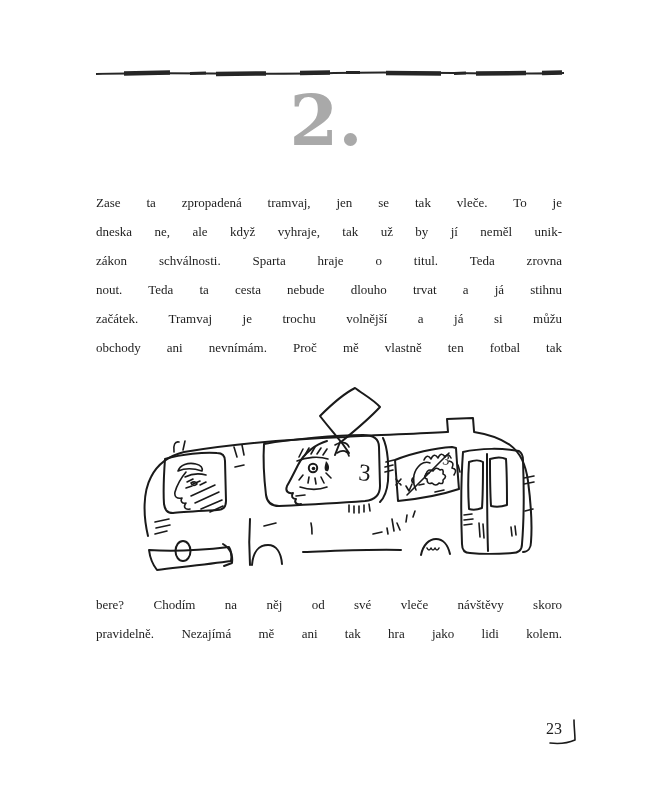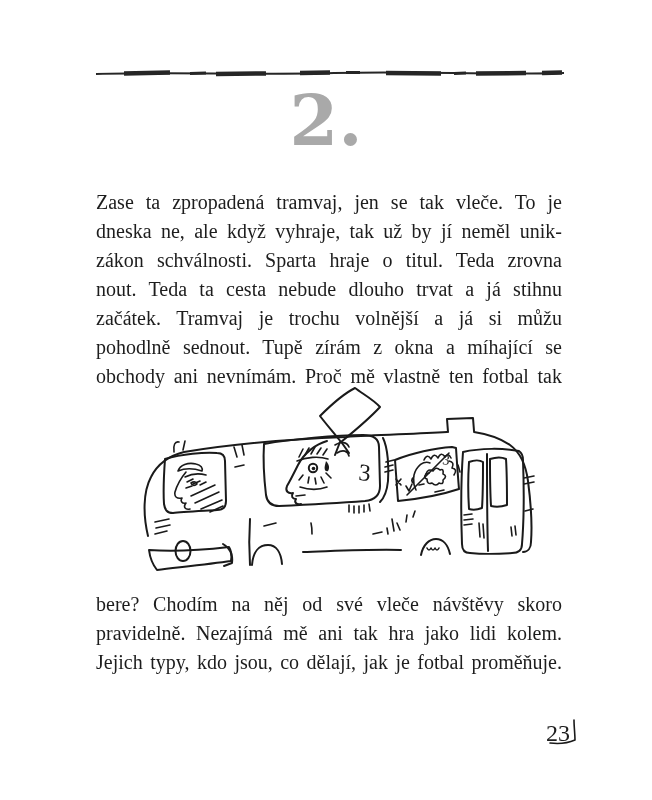--- a/index.html
+++ b/index.html
@@ -2,31 +2,31 @@
 <html><head>
 <meta charset="utf-8">
 <style>
   html,body{margin:0;padding:0;background:#ffffff;}
   .page{position:relative;width:652px;height:800px;background:#ffffff;overflow:hidden;
         font-family:"Liberation Serif","DejaVu Serif",serif;color:#1d1d1d;}
   .top-rule{position:absolute;left:94px;top:66px;}
   .chapter{position:absolute;top:86px;left:0;width:100%;text-align:center;
            font-size:70px;font-weight:bold;color:#a9a9a9;line-height:1;
            font-family:"DejaVu Serif","Liberation Serif",serif;}
-  .para{position:absolute;left:96px;width:466px;font-size:20px;line-height:29px;}
+  .para{position:absolute;left:96px;width:466px;font-size:13px;line-height:29px;}
   .para-top{top:188px;}
   .para-bottom{top:590px;}
   .tline{text-align:justify;text-align-last:justify;}
   .illustration{position:absolute;left:130px;top:382px;}
   .ink path, .ink ellipse, .ink circle{fill:none;stroke:#1a1a1a;stroke-width:2;
            stroke-linecap:round;stroke-linejoin:round;}
   .ink .thin{stroke-width:1.6;}
   .ink .fill{fill:#1a1a1a;stroke:none;}
   .ink text{fill:#1a1a1a;stroke:none;font-family:"Liberation Serif",serif;}
-  .pagenum{position:absolute;left:546px;top:719px;font-size:24px;line-height:1.2;color:#1d1d1d;text-align:right;}
+  .pagenum{position:absolute;left:546px;top:719px;font-size:16px;line-height:1.2;color:#1d1d1d;text-align:right;}
   .bracket{position:absolute;left:548px;top:714px;}
   .rule-ink path{fill:none;stroke:#262626;stroke-linecap:butt;}
 </style>
 </head>
 <body>
 
 <div class="page">
 
   <svg class="top-rule rule-ink" width="472" height="14" viewBox="0 0 472 14">
     <path d="M2,8 C80,6 160,9 240,7 C320,5 400,9 470,7" stroke-width="2"></path>
@@ -35,21 +35,20 @@
   </svg>
 
   <div class="chapter">2.</div>
 
   <div class="para para-top">
     <div class="tline">Zase ta zpropadená tramvaj, jen se tak vleče. To je</div>
     <div class="tline">dneska ne, ale když vyhraje, tak už by jí neměl unik-</div>
     <div class="tline">zákon schválnosti. Sparta hraje o titul. Teda zrovna</div>
     <div class="tline">nout. Teda ta cesta nebude dlouho trvat a já stihnu</div>
     <div class="tline">začátek. Tramvaj je trochu volnější a já si můžu</div>
-    <div class="tline">pohodlně sednout. Tupě zírám z okna a míhající se</div>
     <div class="tline">obchody ani nevnímám. Proč mě vlastně ten fotbal tak</div>
   </div>
 
   <svg class="illustration ink" width="412" height="206" viewBox="0 0 412 206">
 
     <path d="M190,34 C199,25 215,11 225,6 C233,12 244,18 250,25 C238,38 222,51 211,60 C204,51 196,42 190,34 Z"></path>
     <path d="M205,73 L210,60 M219,71 L212,61"></path>
 
     <path d="M18,154 C13,133 13,110 21,95 C27,83 38,74 54,70 C102,62 162,57 216,55 C247,53 283,52 317,50"></path>
 
@@ -119,21 +118,20 @@
     <path d="M360,77 C366,75 372,75 376,77 C377,92 377,109 377,123 C371,125 365,125 361,124 C360,109 360,92 360,77 Z"></path>
     <path class="thin" d="M334,133 L342,132 M334,138 L343,137 M334,143 L342,142 M349,141 L350,155 M353,142 L354,156 M381,145 L382,154 M385,144 L386,153"></path>
     <path class="thin" d="M328,83 L330,90"></path>
 
     <path class="thin" d="M394,96 L404,94 M394,102 L404,100 M395,129 L403,127"></path>
   </svg>
 
   <div class="para para-bottom">
     <div class="tline">bere? Chodím na něj od své vleče návštěvy skoro</div>
     <div class="tline">pravidelně. Nezajímá mě ani tak hra jako lidi kolem.</div>
-    <div class="tline">Jejich typy, kdo jsou, co dělají, jak je fotbal proměňuje.</div>
   </div>
 
   <div class="pagenum">23</div>
   <svg class="bracket ink" width="34" height="34" viewBox="0 0 34 34">
     <path class="thin" d="M26,6 C26,13 27,20 27,26 C20,29 10,30 2,29"></path>
   </svg>
 
 </div>
 
 </body></html>

